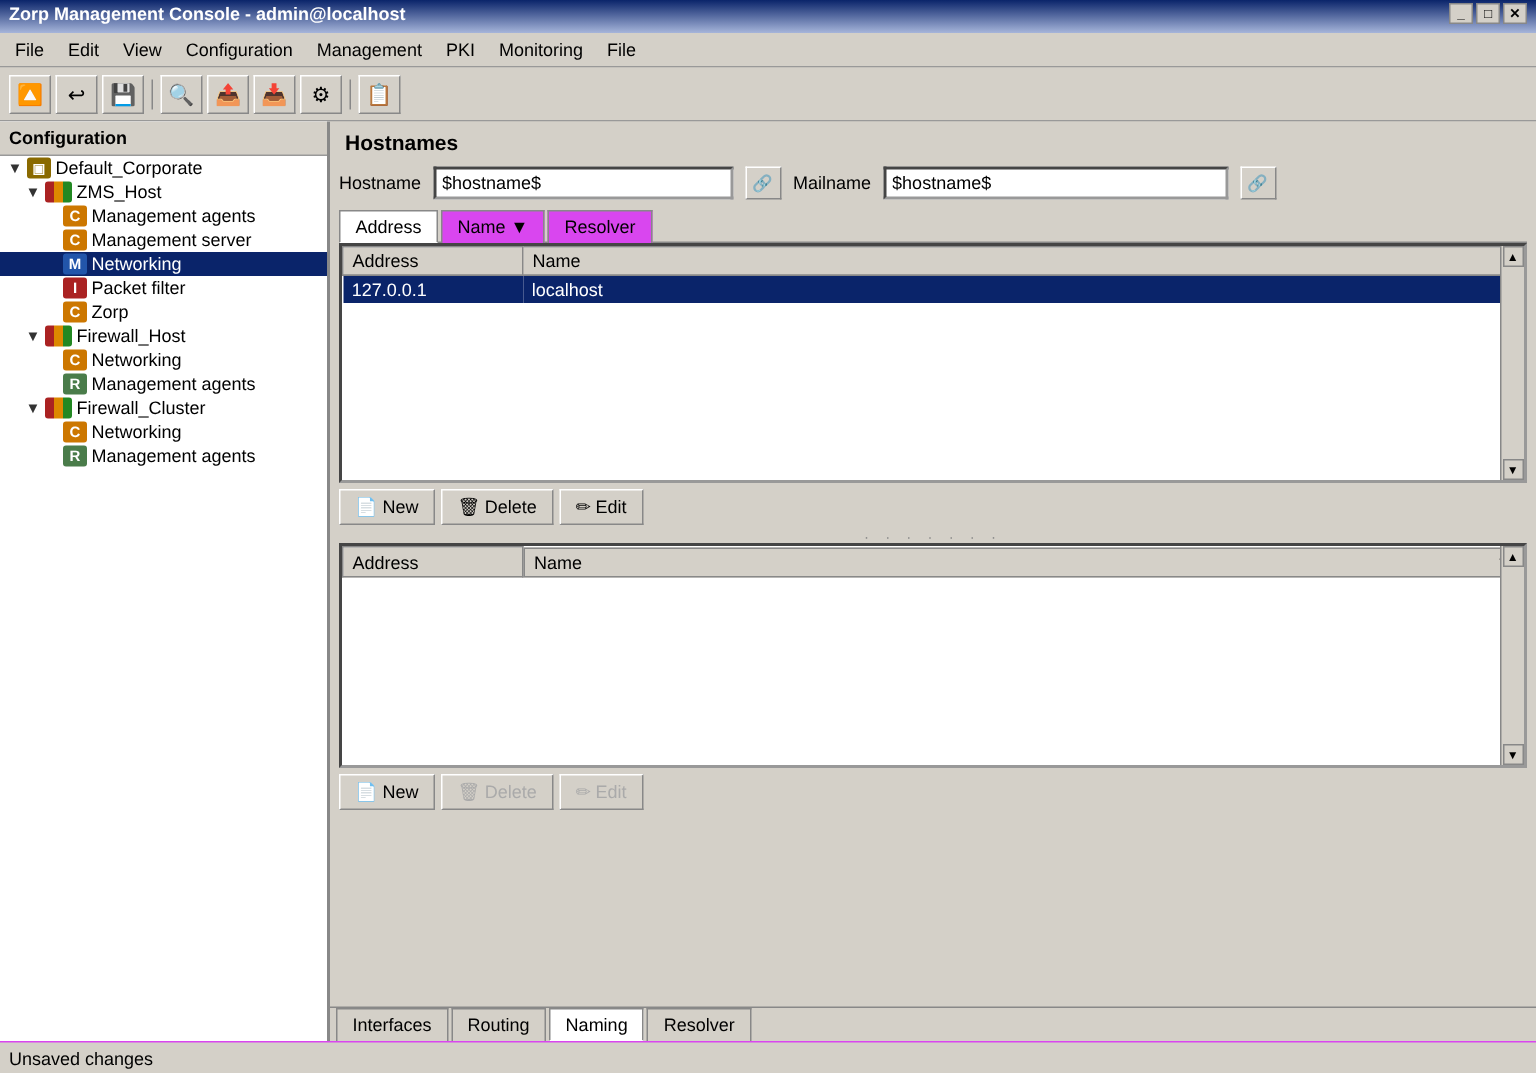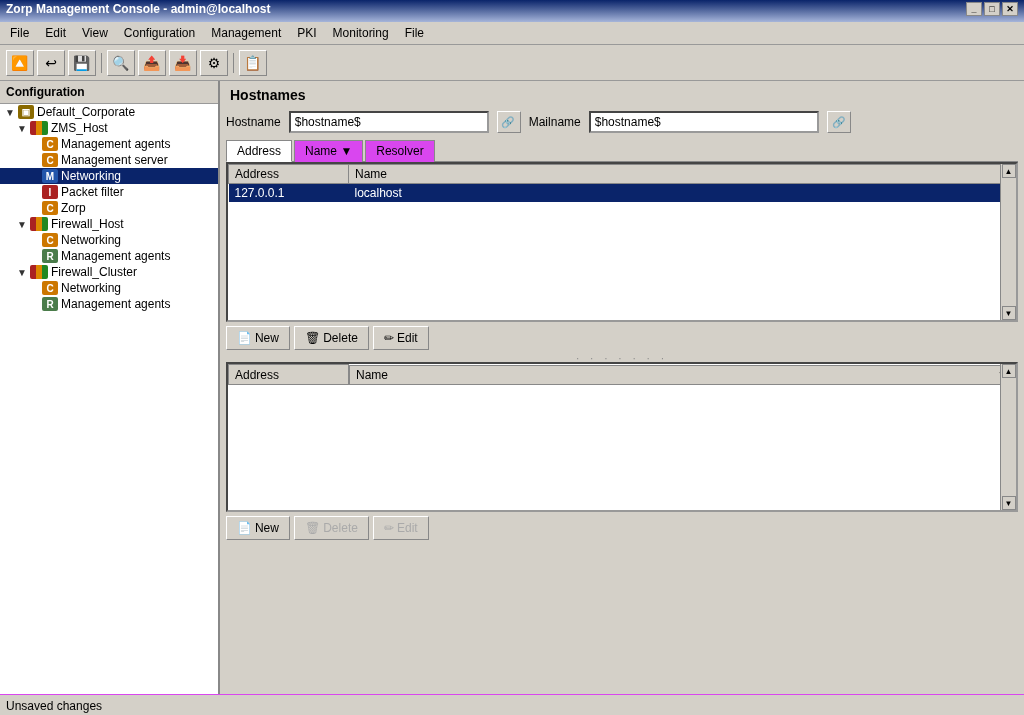--- a/index.html
+++ b/index.html
@@ -531,19 +531,25 @@
           </button>
           <button class="action-btn disabled">
             <span>✏</span>
             <span>Edit</span>
           </button>
         </div>
       </div>
 
     </div>
 
+    <div class="bottom-tab-bar">
+      <div class="bottom-tab">Interfaces</div>
+      <div class="bottom-tab">Routing</div>
+      <div class="bottom-tab active">Naming</div>
+      <div class="bottom-tab">Resolver</div>
+    </div>
   </div>
 </div>
 
 <div id="status-bar">
   <span class="status-left">Unsaved changes</span>
   <span class="status-right"></span>
 </div>
 
 </body></html>

